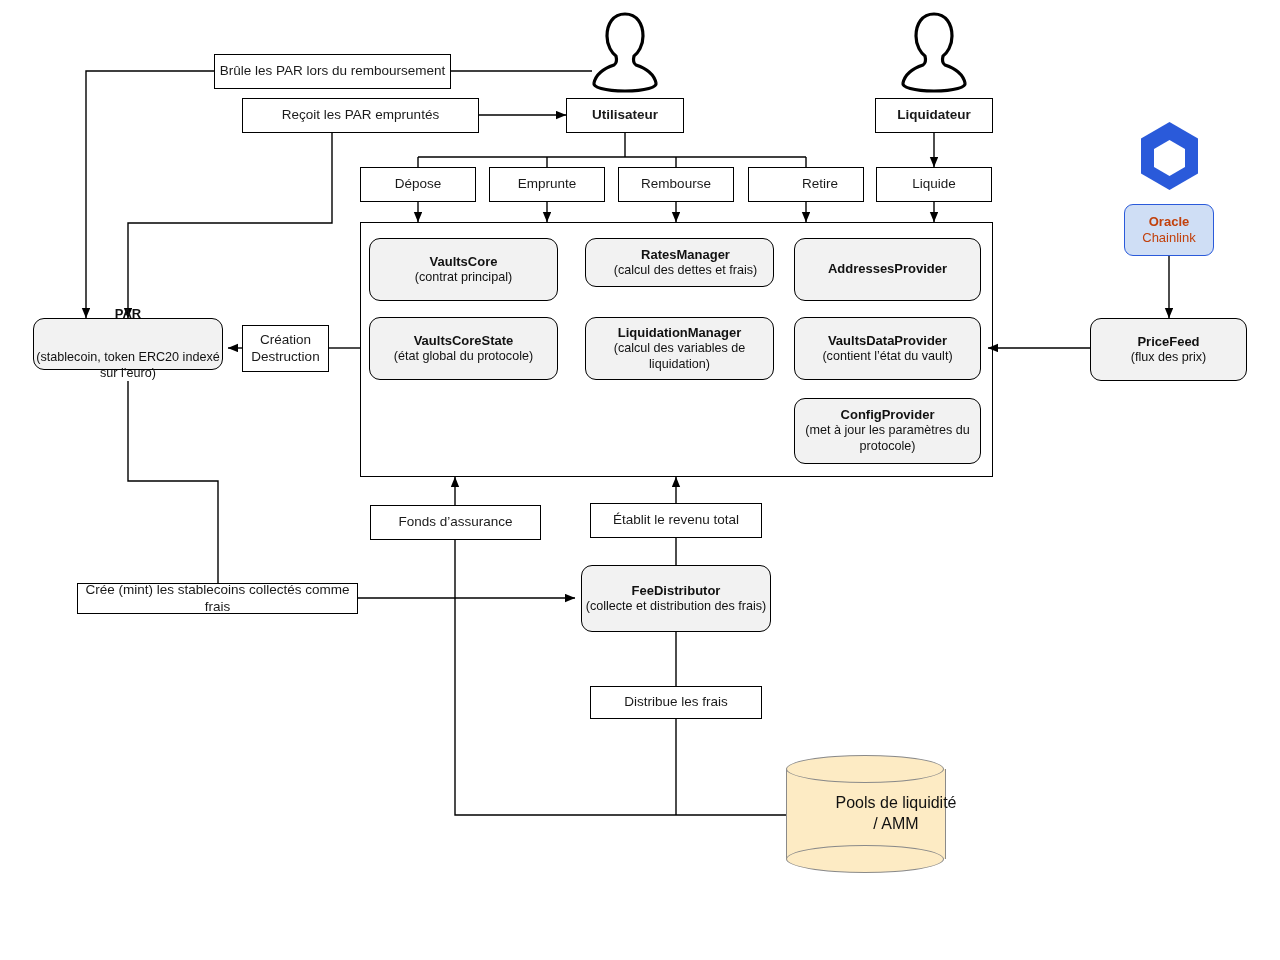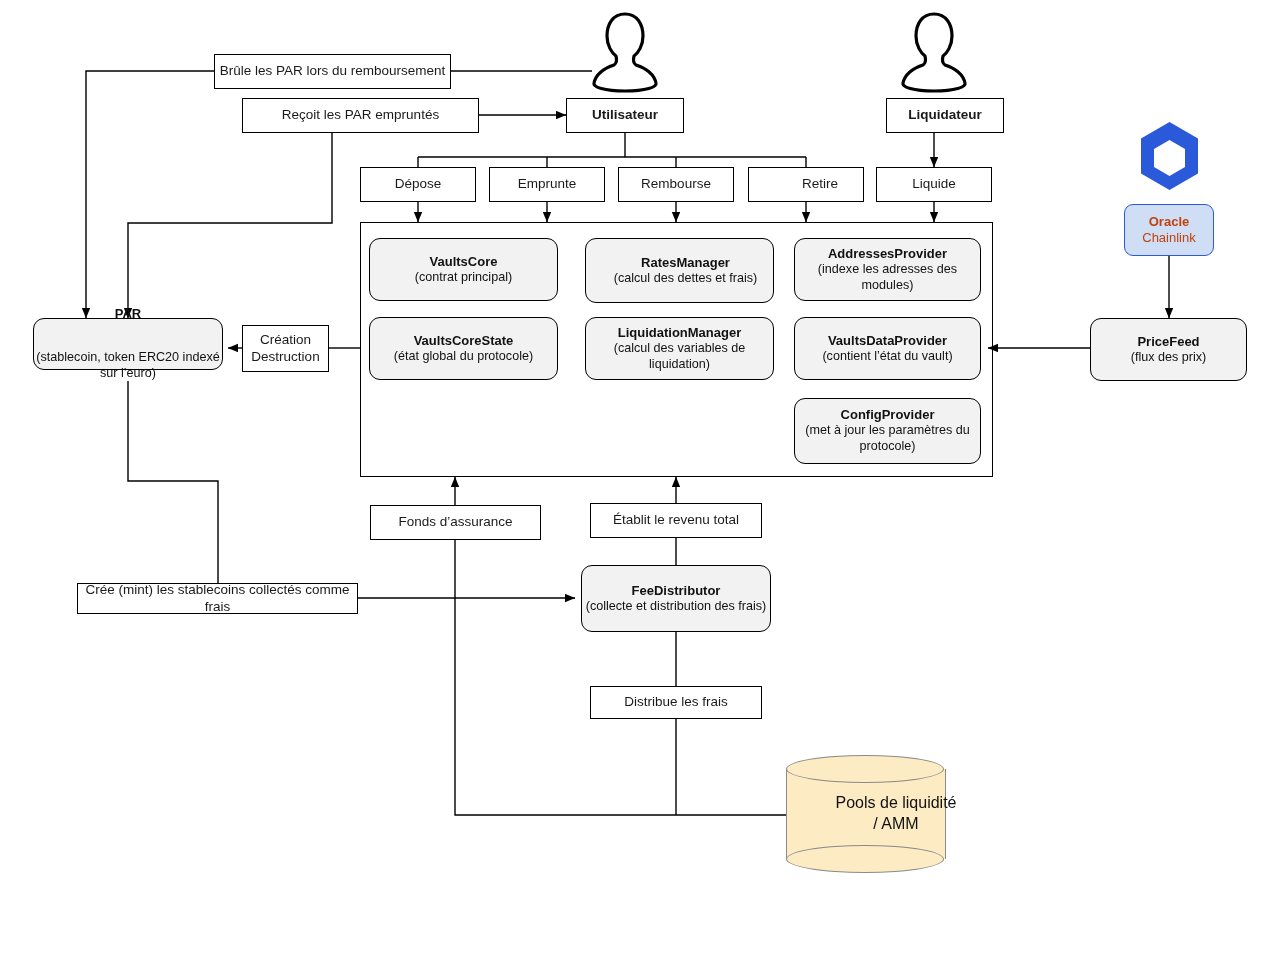--- a/index.html
+++ b/index.html
@@ -117,21 +117,21 @@
   </div>
 
   <div class="node rect" style="left:214px;top:98px;width:237px;height:35px;margin-left:28px;">
     <span>Reçoit les PAR empruntés</span>
   </div>
 
   <div class="node rect bold" style="left:566px;top:98px;width:118px;height:35px;">
     <span>Utilisateur</span>
   </div>
 
-  <div class="node rect bold" style="left:875px;top:98px;width:118px;height:35px;margin-left:11px;">
+  <div class="node rect bold" style="left:875px;top:98px;width:118px;height:35px;">
     <span>Liquidateur</span>
   </div>
 
   <div class="node rect" style="left:360px;top:167px;width:116px;height:35px;">
     <span>Dépose</span>
   </div>
   <div class="node rect" style="left:489px;top:167px;width:116px;height:35px;">
     <span>Emprunte</span>
   </div>
   <div class="node rect" style="left:618px;top:167px;width:116px;height:35px;">
@@ -143,27 +143,26 @@
   <div class="node rect" style="left:876px;top:167px;width:116px;height:35px;">
     <span>Liquide</span>
   </div>
 
   <div class="container-box" style="left:360px;top:222px;width:633px;height:255px;"></div>
 
   <div class="node mod" style="left:369px;top:238px;width:189px;height:63px;">
     <span class="t">VaultsCore</span>
     <span class="s">(contrat principal)</span>
   </div>
-  <div class="node mod" style="left:585px;top:238px;width:189px;height:65px;padding-left:12px;">
+  <div class="node mod" style="left:585px;top:238px;width:189px;height:49px;padding-left:12px;">
     <span class="t">RatesManager</span>
     <span class="s">(calcul des dettes et frais)</span>
   </div>
   <div class="node mod" style="left:794px;top:238px;width:187px;height:63px;">
     <span class="t">AddressesProvider</span>
-    <span class="s">(indexe les adresses des modules)</span>
   </div>
 
   <div class="node mod" style="left:369px;top:317px;width:189px;height:63px;">
     <span class="t">VaultsCoreState</span>
     <span class="s">(état global du protocole)</span>
   </div>
   <div class="node mod" style="left:585px;top:317px;width:189px;height:63px;">
     <span class="t">LiquidationManager</span>
     <span class="s">(calcul des variables de liquidation)</span>
   </div>

